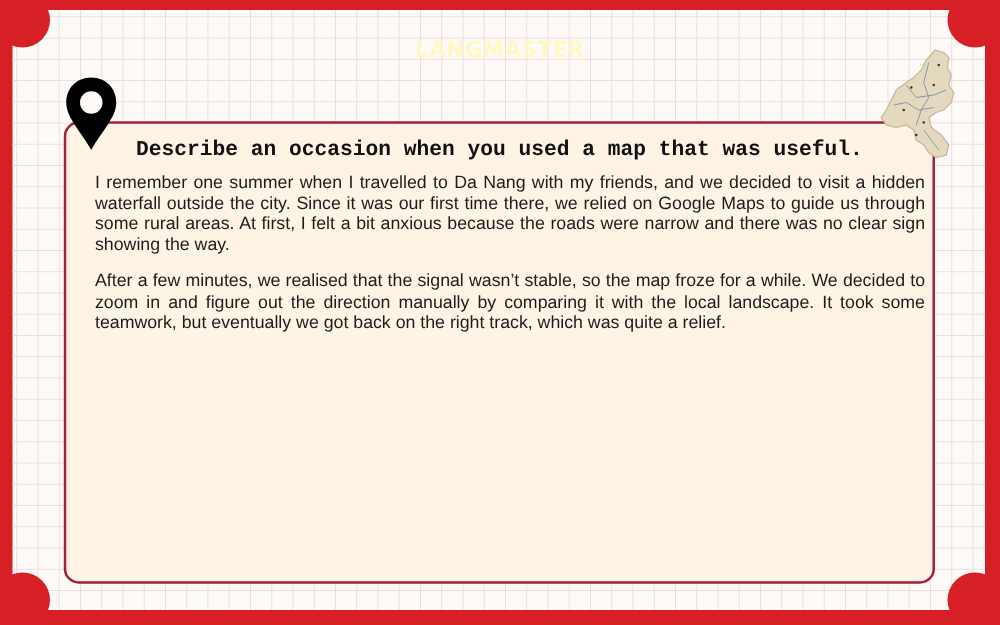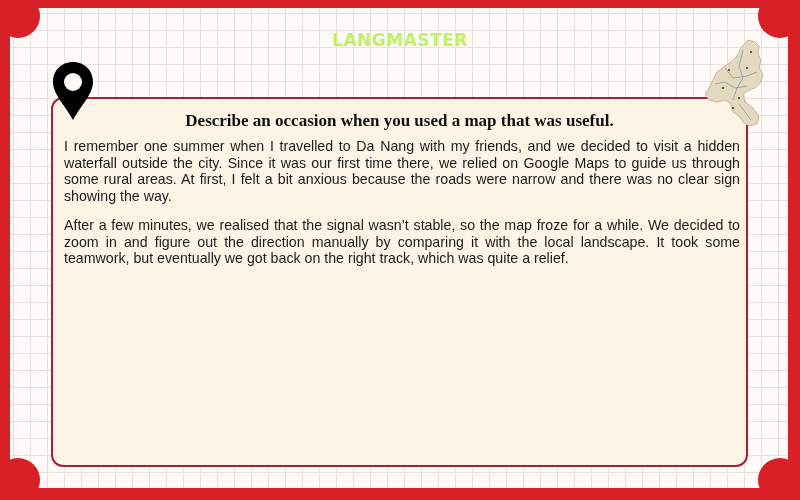--- a/index.html
+++ b/index.html
@@ -14,36 +14,36 @@
       background-position:3px 5px;
     }
     .corner { position:absolute; width:44px; height:44px; background:#d71f26; border-radius:50%; }
     .c-tl { left:-14px; top:-14px; }
     .c-tr { right:-14px; top:-14px; }
     .c-bl { left:-14px; bottom:-14px; }
     .c-br { right:-14px; bottom:-14px; }
     .logo {
       position:absolute; left:0; top:30px; width:800px; text-align:center;
       font-family:"DejaVu Sans", sans-serif; font-weight:bold; font-size:17px;
-      color:#bef264; letter-spacing:0.5px; transform:scaleY(1.05);
+      color:#fef9c3; letter-spacing:0.5px; transform:scaleY(1.05);
     }
     .card {
       position:absolute; left:51px; top:97px; width:697px; height:370px;
       background:#fdf4e5; border:2px solid #a5213a; border-radius:12px; box-sizing:border-box;
     }
     .title {
       position:absolute; left:0; top:12px; width:100%; text-align:center;
-      font-family:Liberation Serif, serif; font-weight:bold; font-size:17px; color:#111;
+      font-family:Liberation Mono, monospace; font-weight:bold; font-size:17px; color:#111;
     }
     .body {
       position:absolute; left:7px; top:39px; width:680px;
       font-family:"Liberation Sans", sans-serif; font-size:14.2px; line-height:16.5px; color:#1c1c1c;
       text-align:justify;
     }
-    .body p { margin:0 0 13px 4px; }
+    .body p { margin:0 0 13px 16px; }
     .pin { position:absolute; left:50px; top:60px; width:46px; height:62px; }
     .map { position:absolute; left:703px; top:38px; width:72px; height:92px; }
   </style>
 </head>
 <body>
 
 <div class="frame">
   <div class="corner c-tl"></div>
   <div class="corner c-tr"></div>
   <div class="corner c-bl"></div>

